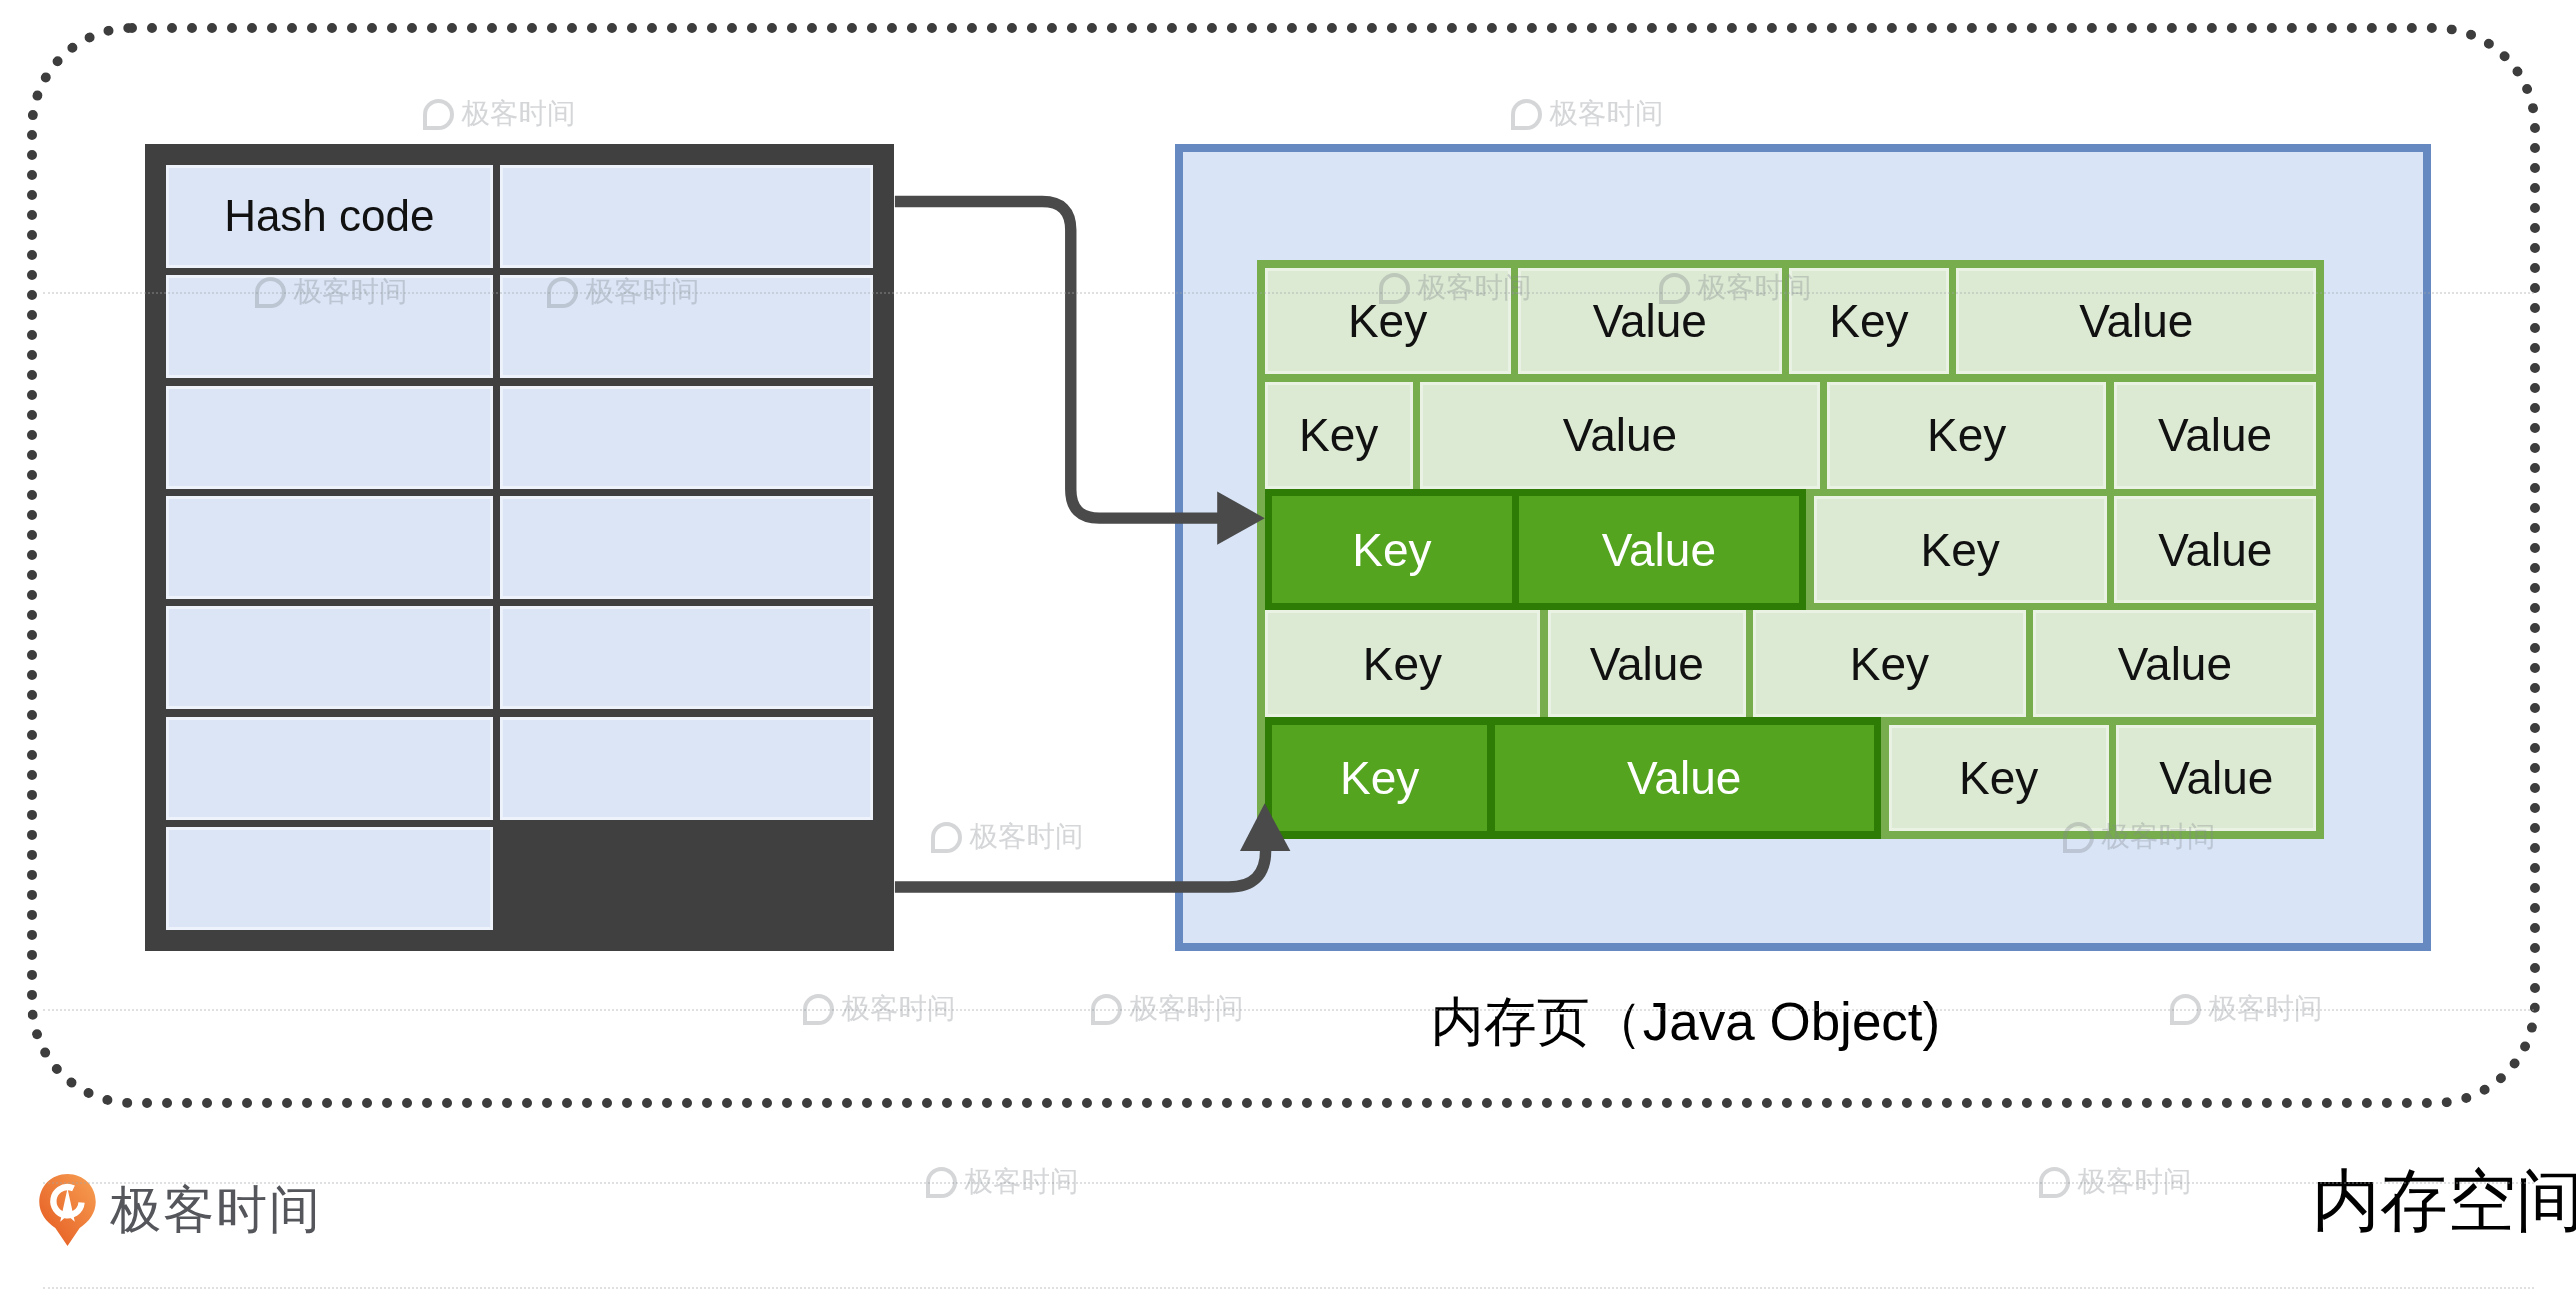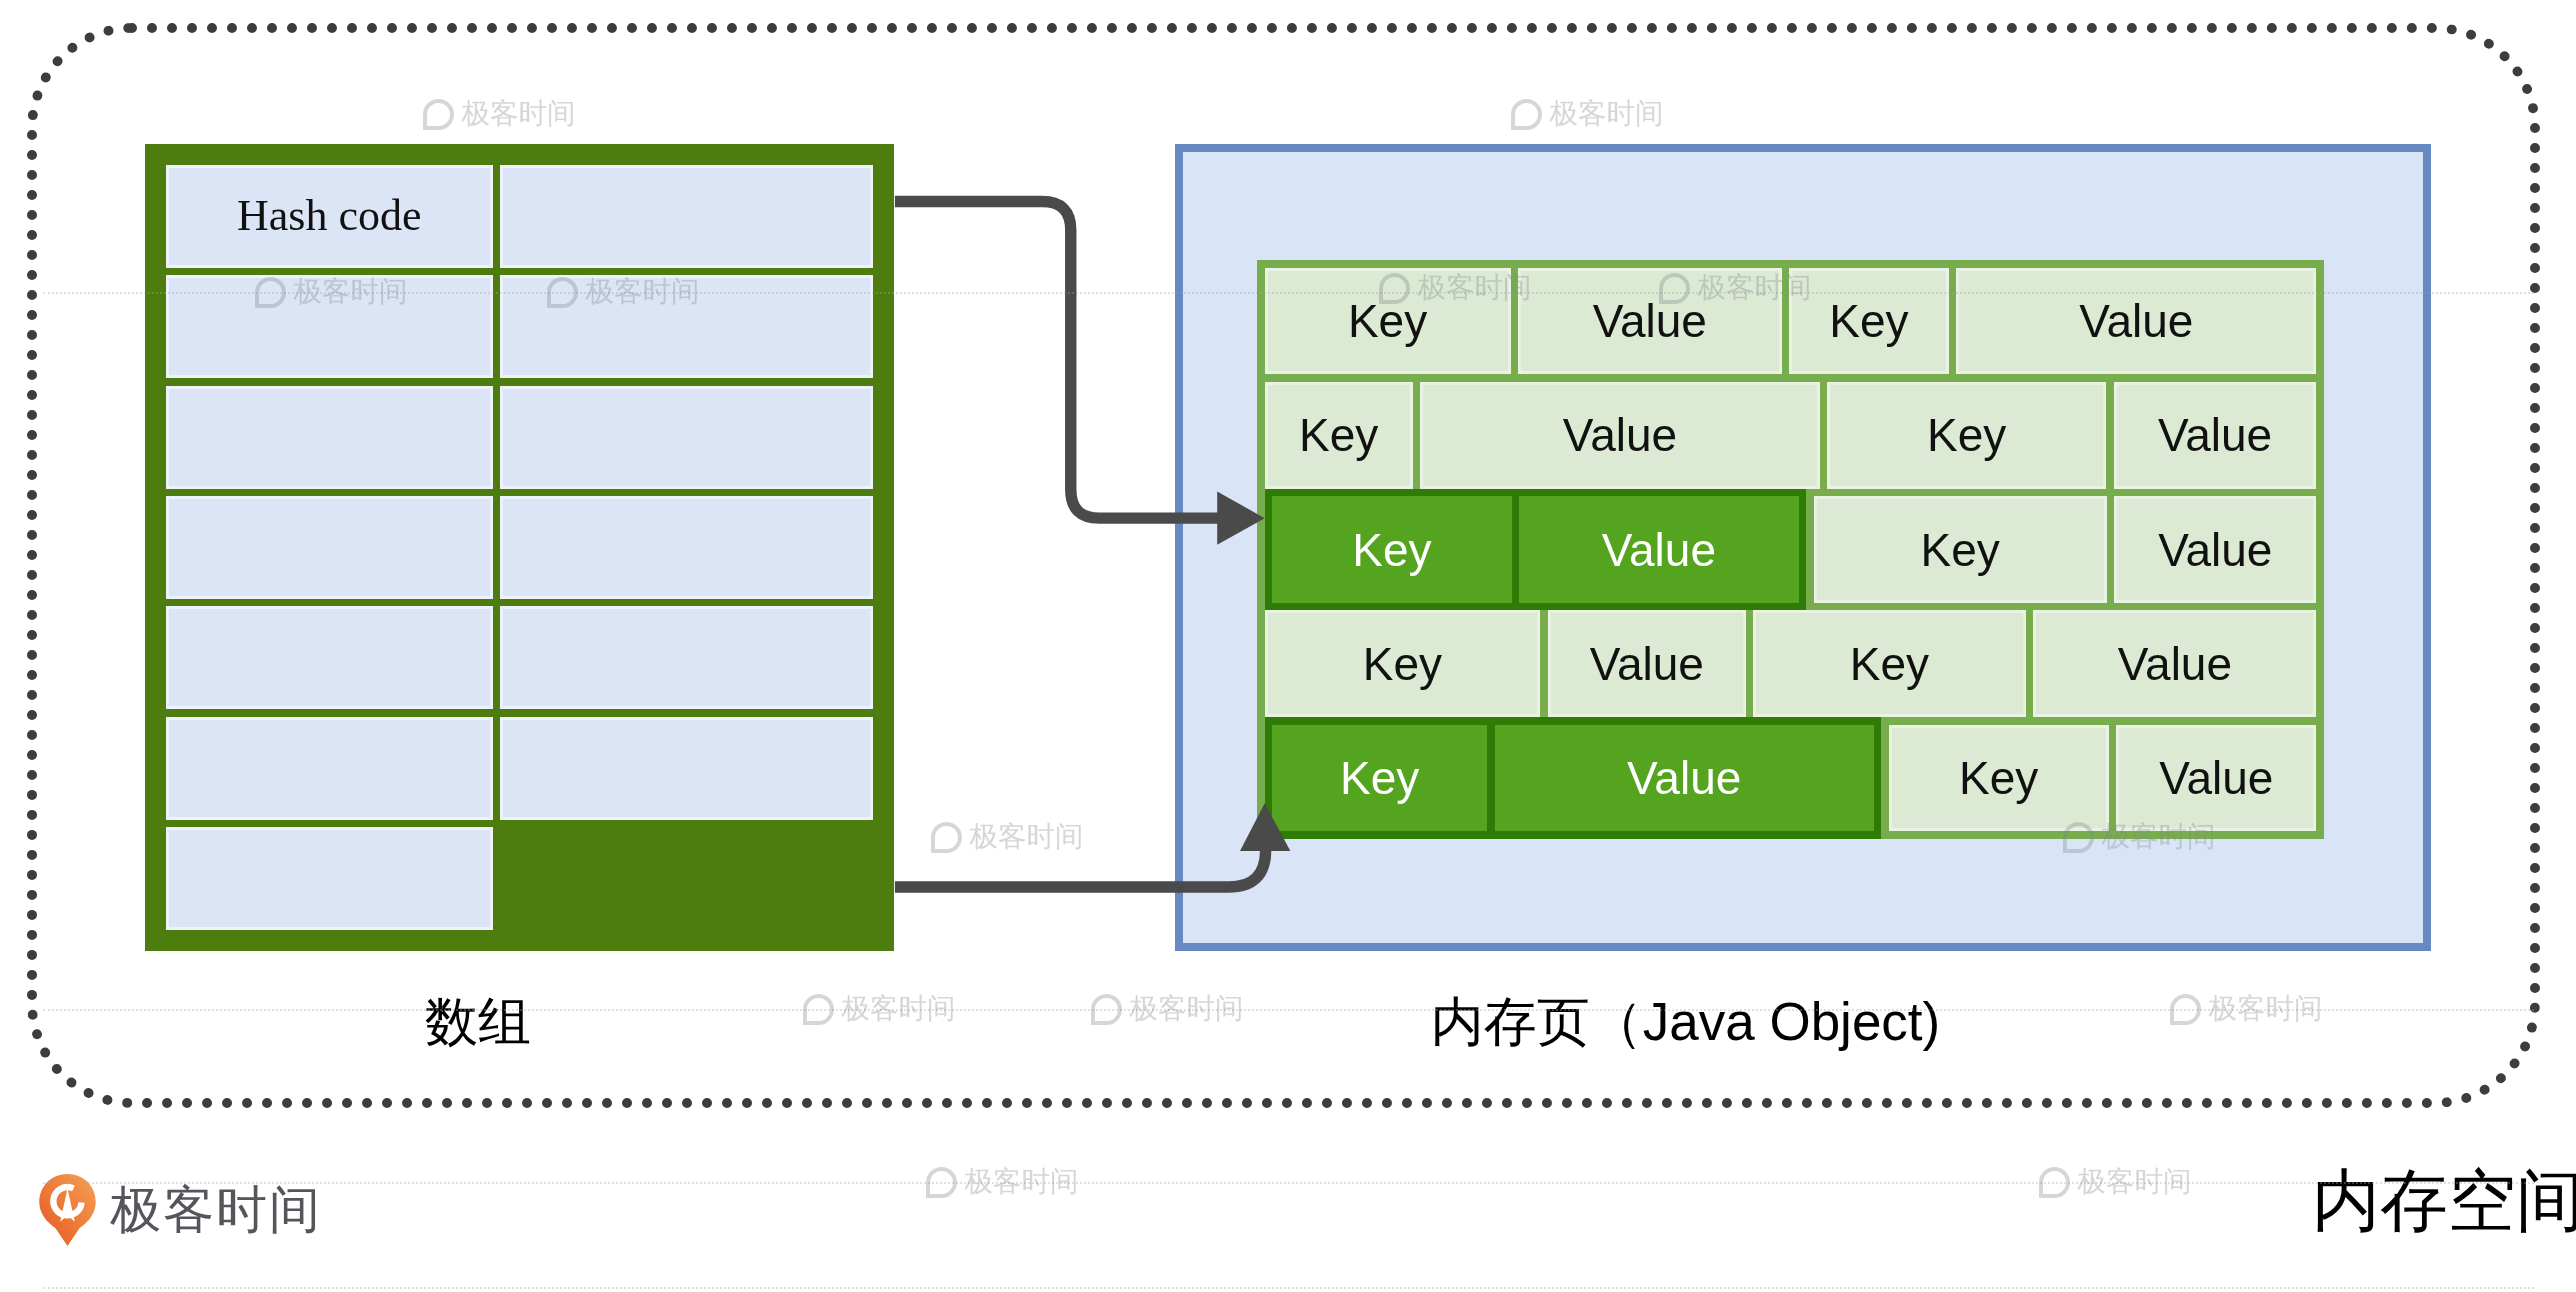--- a/index.html
+++ b/index.html
@@ -19,22 +19,22 @@
     position:absolute; display:flex; align-items:center; gap:7.6px;
     color:rgba(130,136,142,0.34); font-size:28.5px; white-space:nowrap;
   }
   .wm-ring{
     width:23px; height:23px; border:4.8px solid rgba(130,136,142,0.34);
     border-radius:50% 50% 50% 0; display:inline-block;
   }
   
   .array-table{
     position:absolute; left:145px; top:144px; width:749px; height:807px;
-    background:#4d7c0f; padding:21px; box-sizing:border-box;
-    display:grid; grid-template-columns:46.2% 1fr; grid-auto-rows:1fr; gap:7.6px;font-family:Liberation Serif, serif;
+    background:#404040; padding:21px; box-sizing:border-box;
+    display:grid; grid-template-columns:46.2% 1fr; grid-auto-rows:1fr; gap:7.6px;
   }
   .at-cell{
     background:#dbe5f6; box-shadow:inset 0 0 0 2.9px rgba(255,255,255,0.5);
     display:flex; align-items:center; justify-content:center;
     font-size:44px; color:#111; text-align:center; line-height:1.1;
   }
   .at-cell .wrap{display:inline-block; max-width:285px;}
   
   .memory-box{
     position:absolute; left:1175px; top:144px; width:1256px; height:807px;
@@ -98,21 +98,20 @@
       <div class="at-cell"></div>
       <div class="at-cell"></div>
       <div class="at-cell"></div>
       <div class="at-cell"></div>
       <div class="at-cell"></div>
       <div class="at-cell"></div>
       <div class="at-cell"></div>
       <div class="at-cell"></div>
     </div>
 
-  <div class="label-array">数组</div>
 
   <div class="memory-box"></div>
   <div class="kv-grid" id="kv-grid">
       <div class="kv-row">
         <div class="kv-cell light" style="flex: 0 1 23.9%;">Key</div>
         <div class="kv-cell light" style="flex: 0 1 25.6%;">Value</div>
         <div class="kv-cell light" style="flex: 0 1 15.5%;">Key</div>
         <div class="kv-cell light" style="flex: 0 1 35%;">Value</div>
       </div>
       <div class="kv-row">

